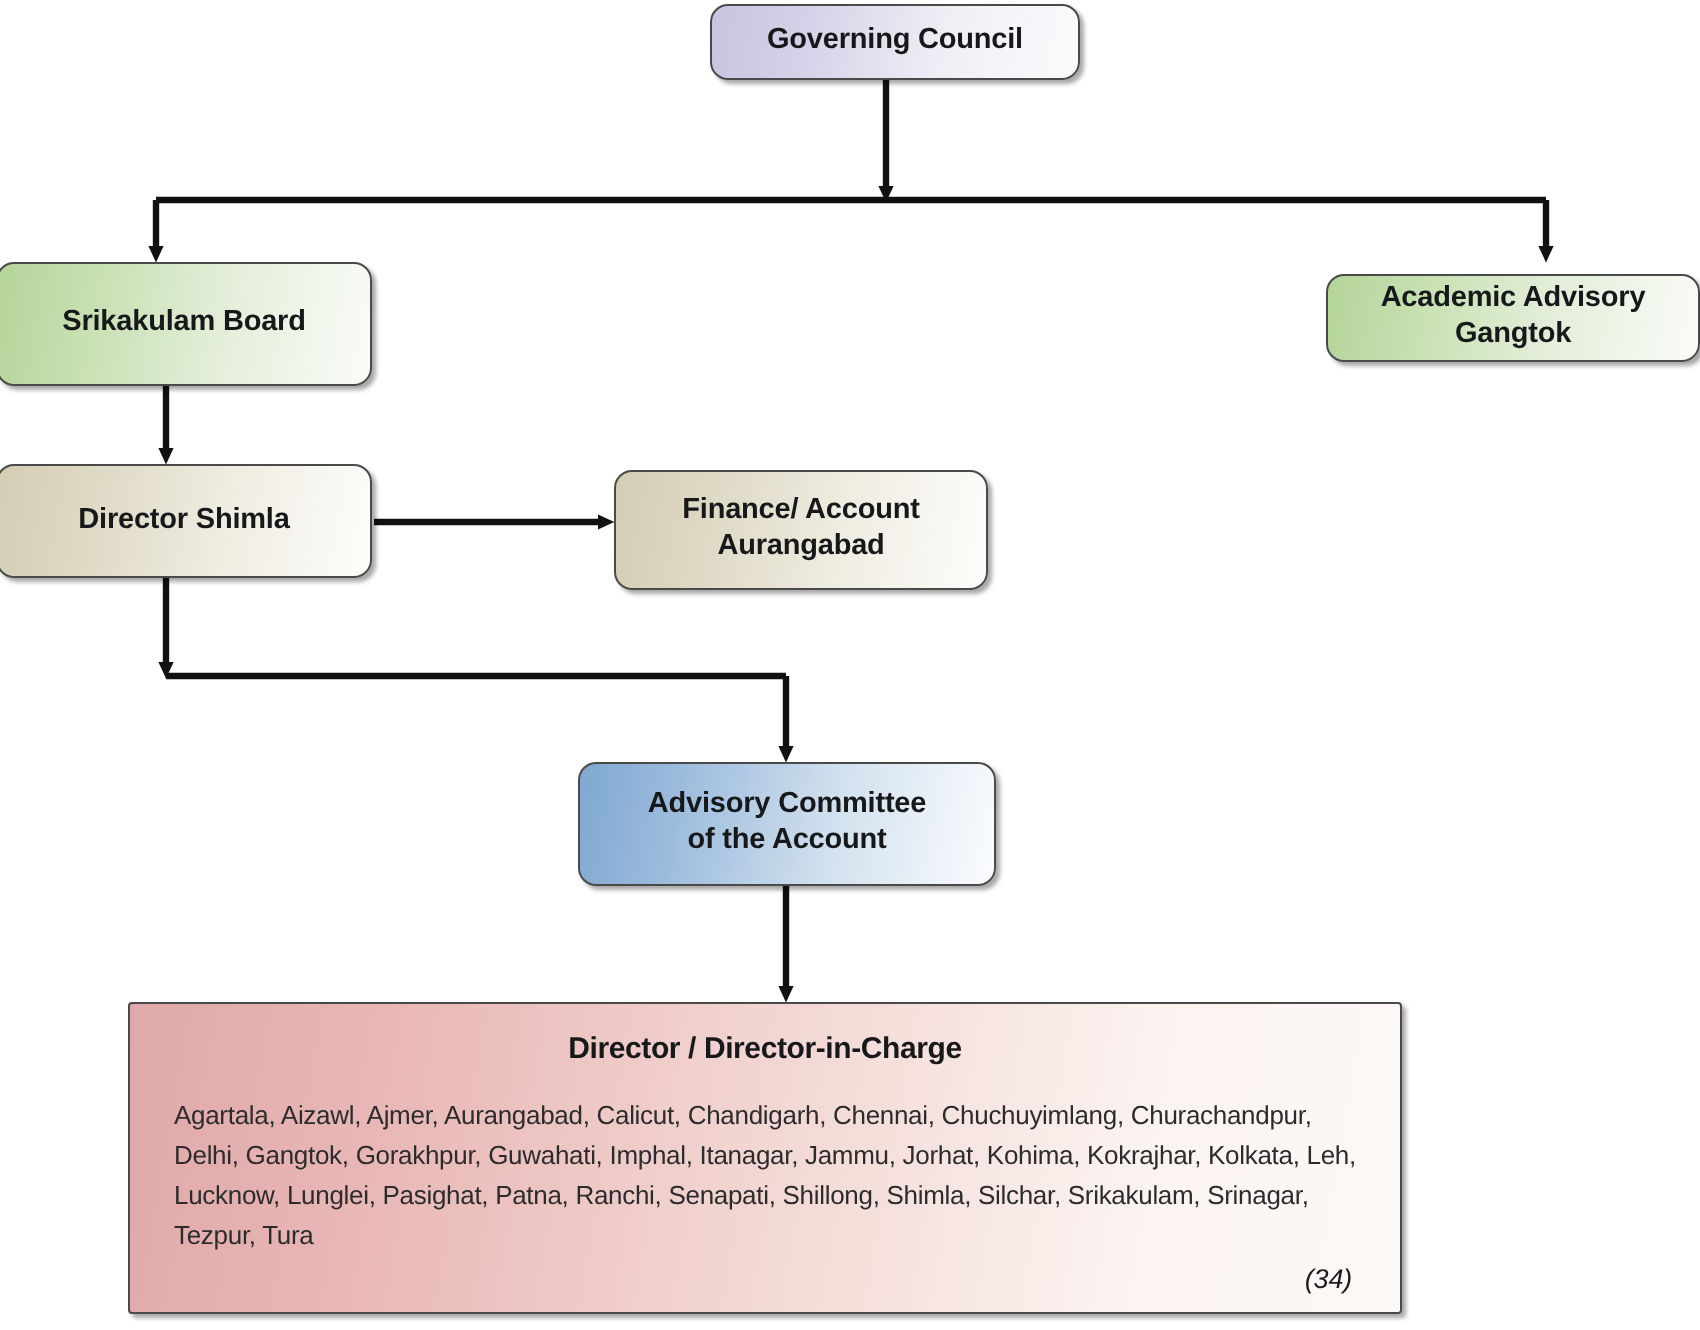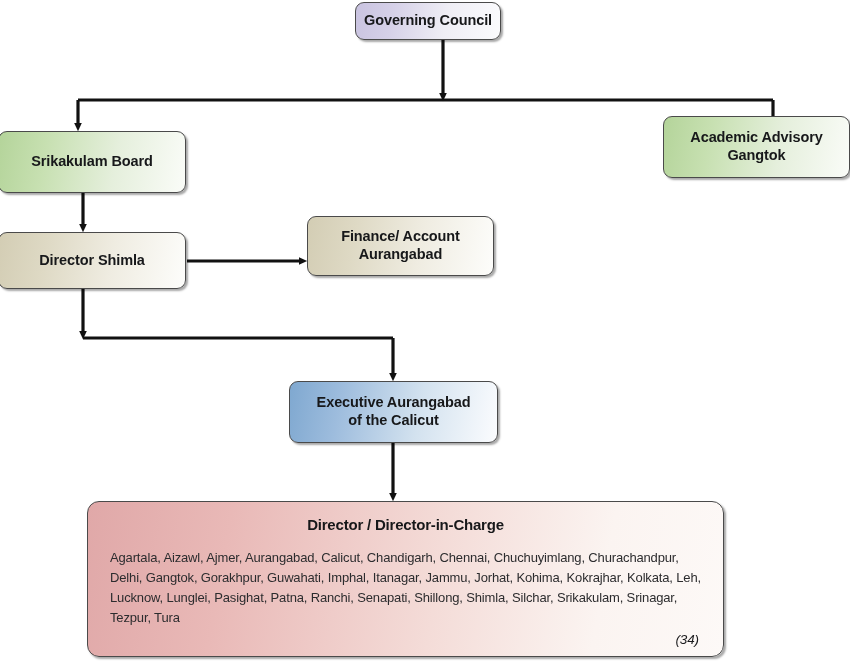--- a/index.html
+++ b/index.html
@@ -42,50 +42,50 @@
     font-size: 14.5px;
     line-height: 1.22;
     letter-spacing: -0.1px;
     box-shadow: 2px 2px 2px rgba(0,0,0,0.34);
   }
   .node .lbl { display: block; padding: 0 8px; }
 
   
   .n-council {
     left: 355px; top: 2px;
-    width: 146px; height: 38px;
+    width: 185px; height: 38px;
     background: linear-gradient(100deg, #c9c3e0 0%, #d6d1e8 26%, #efeef5 62%, #fbfbfd 100%);
   }
 
   
   .n-green {
     background: linear-gradient(100deg, #b4d49a 0%, #c7e0b1 25%, #e5efdc 62%, #fafcf8 100%);
   }
   .n-mgmt  { left: -2px;  top: 131px; width: 188px; height: 62px; }
-  .n-aac   { left: 663px; top: 116px; width: 187px; height: 62px; }
+  .n-aac   { left: 663px; top: 137px; width: 187px; height: 44px; }
 
   
   .n-tan {
     background: linear-gradient(100deg, #d3cdb4 0%, #ded9c4 25%, #efece1 60%, #fdfdfb 100%);
   }
   .n-dg   { left: -2px;  top: 232px; width: 188px; height: 57px; }
-  .n-fin  { left: 307px; top: 216px; width: 187px; height: 60px; }
+  .n-fin  { left: 307px; top: 235px; width: 187px; height: 60px; }
 
   
   .n-exec {
     left: 289px; top: 381px;
     width: 209px; height: 62px;
     background: linear-gradient(100deg, #7fa8d0 0%, #9dbcdd 24%, #d3e2ef 62%, #fbfcfe 100%);
   }
 
   
   .n-dir {
-    left: 87px; top: 501px;
+    left: 64px; top: 501px;
     width: 637px; height: 156px;
-    border-radius: 12px;
+    border-radius: 2px;
     background: linear-gradient(100deg, #e0a8a8 0%, #e9b9b7 22%, #f4dcd8 55%, #fbf4f1 80%, #fdf9f7 100%);
     display: block;
     padding: 14px 16px 0 16px;
   }
   .dir-title {
     font-weight: bold;
     font-size: 15px;
     color: #17181a;
     text-align: center;
     letter-spacing: -0.2px;
@@ -162,22 +162,22 @@
   <div class="node n-tan n-dg">
     <span class="lbl">Director Shimla</span>
   </div>
 
   <div class="node n-tan n-fin">
     <span class="lbl">Finance/ Account</span>
     <span class="lbl">Aurangabad</span>
   </div>
 
   <div class="node n-exec">
-    <span class="lbl">Executive Aurangabad</span>
-    <span class="lbl">of the Calicut</span>
+    <span class="lbl">Advisory Committee</span>
+    <span class="lbl">of the Account</span>
   </div>
 
   <div class="node n-dir">
     <div class="dir-title">Director / Director-in-Charge</div>
     <div class="dir-cities">Agartala, Aizawl, Ajmer, Aurangabad, Calicut, Chandigarh, Chennai, Chuchuyimlang, Churachandpur, Delhi, Gangtok, Gorakhpur, Guwahati, Imphal, Itanagar, Jammu, Jorhat, Kohima, Kokrajhar, Kolkata, Leh, Lucknow, Lunglei, Pasighat, Patna, Ranchi, Senapati, Shillong, Shimla, Silchar, Srikakulam, Srinagar, Tezpur, Tura</div>
     <div class="dir-count">(34)</div>
   </div>
 
 </div>
 

